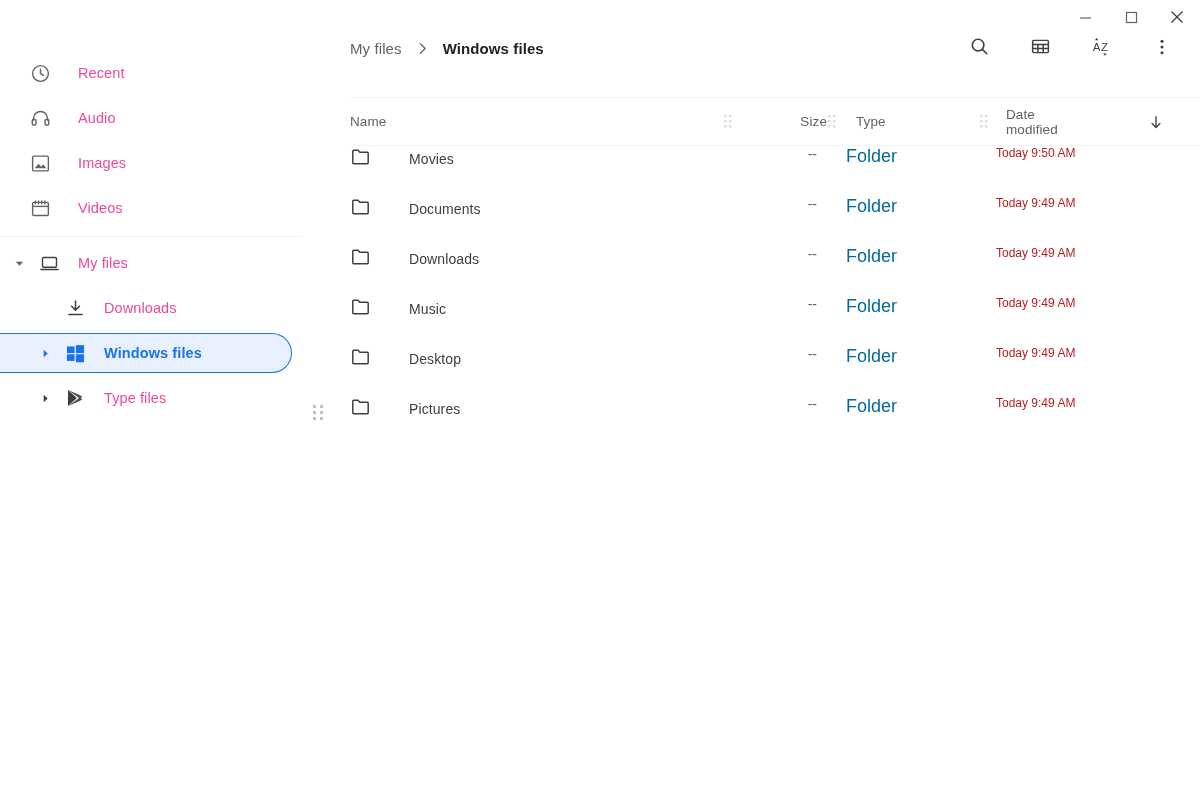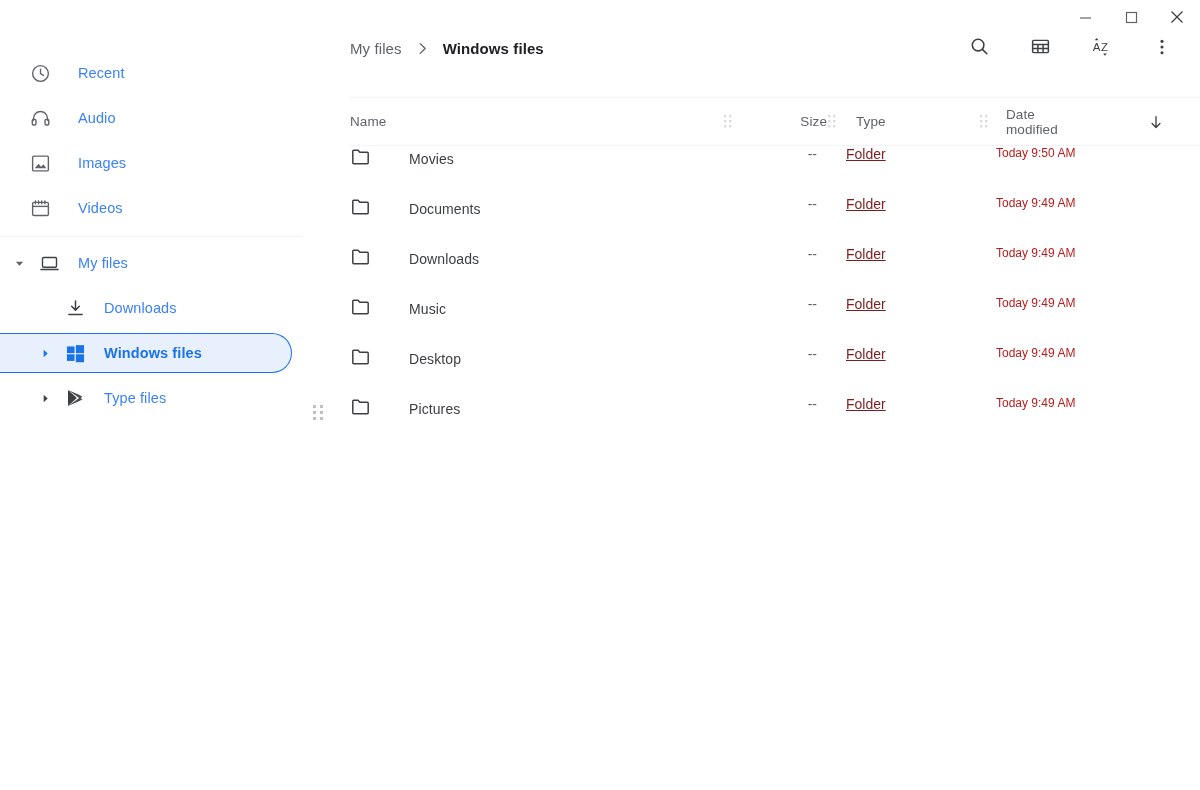--- a/index.html
+++ b/index.html
@@ -17,21 +17,21 @@
   .winbtn svg { display:block; }
 
   
   .sidebar { position:absolute; left:0; top:48px; width:302px; height:742px; background:#fff; }
   .nav-item {
     position:relative; display:flex; align-items:center;
     height:40px; margin:5px 0; padding-left:28px;
     border-radius:0 20px 20px 0; cursor:default;
   }
   .nav-item .ico { width:24px; height:24px; display:flex; align-items:center; justify-content:center; flex:0 0 24px; }
-  .nav-item .lbl { margin-left:26px; font-size:14.5px; color:#3b82f6; letter-spacing:.1px; }
+  .nav-item .lbl { margin-left:26px; font-size:14.5px; color:#ec4899; letter-spacing:.1px; }
   .nav-item.sub { padding-left:36px; }
   .nav-item.sub .lbl { margin-left:22px; }
   .twisty { width:18px; flex:0 0 18px; display:flex; align-items:center; justify-content:center; }
   .nav-item.selected {
     background:#e8f0fe; border:1px solid #1a73e8; border-left:none;
     border-radius:0 20px 20px 0; width:292px; margin-left:0;
   }
   .nav-item.selected .lbl { color:#1a73e8; font-weight:600; }
   .sb-divider { height:1px; background:#f1f3f4; margin:8px 0 6px 0; width:302px; }
 
@@ -56,21 +56,21 @@
   .col-type { width:142px; padding-left:19px; }
   .col-date { width:175px; padding-left:17px; display:flex; align-items:center; gap:7px; }
   .sortarrow { margin-left:52px; display:flex; align-items:center; }
   .grip { width:10px; display:flex; align-items:center; justify-content:center; cursor:col-resize; }
 
   .rows { padding-left:48px; }
   .row { display:flex; align-items:flex-start; height:50px; cursor:default; }
   .cell-name { width:373px; display:flex; align-items:center; }
   .cell-name .fname { margin-left:38px; font-size:14px; color:#3c4043; letter-spacing:.1px; }
   .cell-size { width:94px; text-align:right; font-size:14px; color:#5f6368; }
-  .cell-type { width:142px; padding-left:19px; font-size:14px; color:#7f1d1d;text-decoration:underline; }
+  .cell-type { width:142px; padding-left:19px; font-size:18px; color:#0369a1; }
   .cell-date { width:175px; padding-left:17px; font-size:12px; color:#b91c1c; }
   .grip-sp { width:10px; }
 </style>
 </head>
 <body>
 
 <div class="app">
 
   <div class="winbtns">
     <div class="winbtn">

